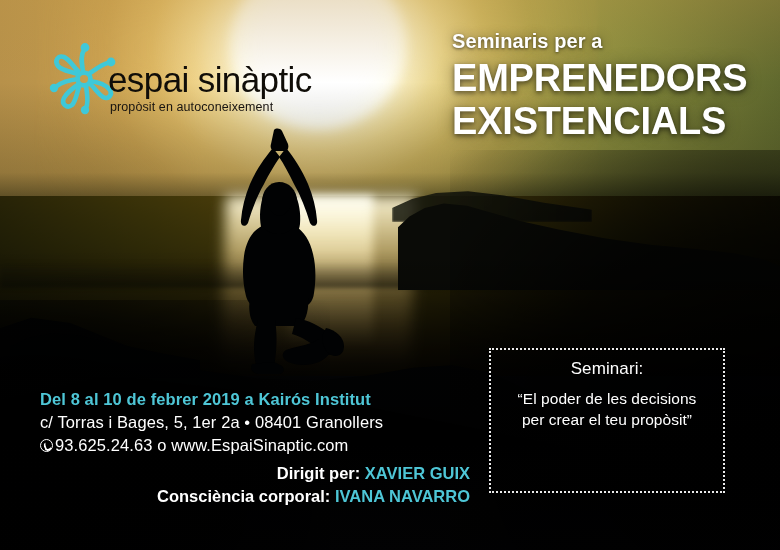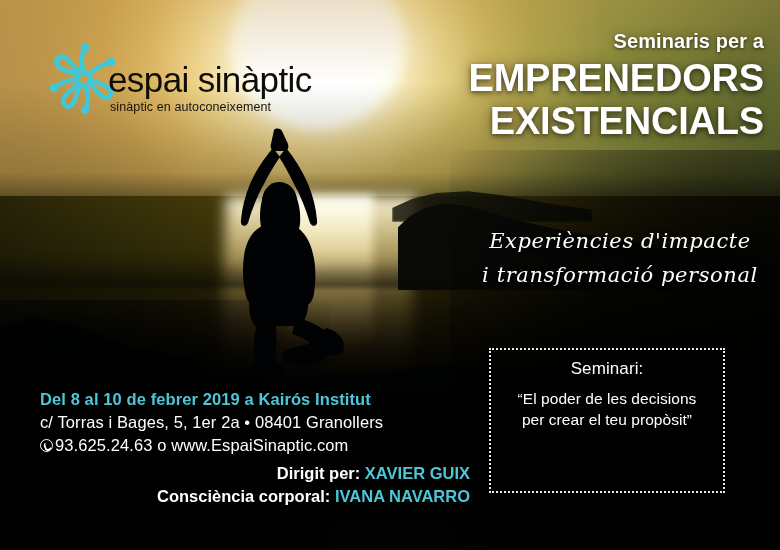--- a/index.html
+++ b/index.html
@@ -159,21 +159,21 @@
     font-size:35px; font-weight:400; letter-spacing:-.6px;
     color:#100d08; white-space:nowrap;
   }
   .logo-tag{
     position:absolute; left:64px; top:62px;
     font-size:12.5px; font-weight:400; letter-spacing:.1px;
     color:#171310; white-space:nowrap;
   }
 
   
-  .headline{ position:absolute; left:452px; top:30px; width:312px; text-align:right; }
+  .headline{ position:absolute; left:452px; top:30px; width:312px; text-align:left; }
   .hl-kicker{
     font-size:20px; font-weight:700; color:#ffffff; letter-spacing:.1px;
     text-shadow:0 1px 3px rgba(0,0,0,.55), 0 0 12px rgba(0,0,0,.35);
   }
   .hl-main{
     font-size:38px; font-weight:700; color:#ffffff;
     line-height:1.12; letter-spacing:-.2px; margin-top:4px;
     text-shadow:0 2px 5px rgba(0,0,0,.55), 0 0 16px rgba(0,0,0,.35);
   }
   .hl-main div{ white-space:nowrap; }
@@ -327,35 +327,31 @@
           <circle cx="39" cy="70" r="4.2" fill="#3fc8d8" stroke="none"></circle>
 
           <path d="M33 44 C27 48 21 52 18 58 C15 64 21 69 26 65 C30 61 31 52 33 47"></path>
 
           <path d="M32 39 C24 40 16 42 11 46"></path>
           <circle cx="8" cy="48" r="4.2" fill="#3fc8d8" stroke="none"></circle>
         </g>
       </svg>
     </div>
     <div class="logo-word">espai sinàptic</div>
-    <div class="logo-tag">sinàptic en autoconeixement</div>
+    <div class="logo-tag">propòsit en autoconeixement</div>
   </div>
 
   <div class="headline">
     <div class="hl-kicker">Seminaris per a</div>
     <div class="hl-main">
       <div>EMPRENEDORS</div>
       <div>EXISTENCIALS</div>
     </div>
   </div>
 
-  <div class="script">
-    <div>Experiències d'impacte</div>
-    <div>i transformació personal</div>
-  </div>
 
   <div class="info">
     <div class="info-line accent">Del 8 al 10 de febrer 2019 a Kairós Institut</div>
     <div class="info-line">c/ Torras i Bages, 5, 1er 2a • 08401 Granollers</div>
     <div class="info-line">
       <span class="tel-icon"></span><span>93.625.24.63 o www.EspaiSinaptic.com</span>
     </div>
   </div>
 
   <div class="credits">

